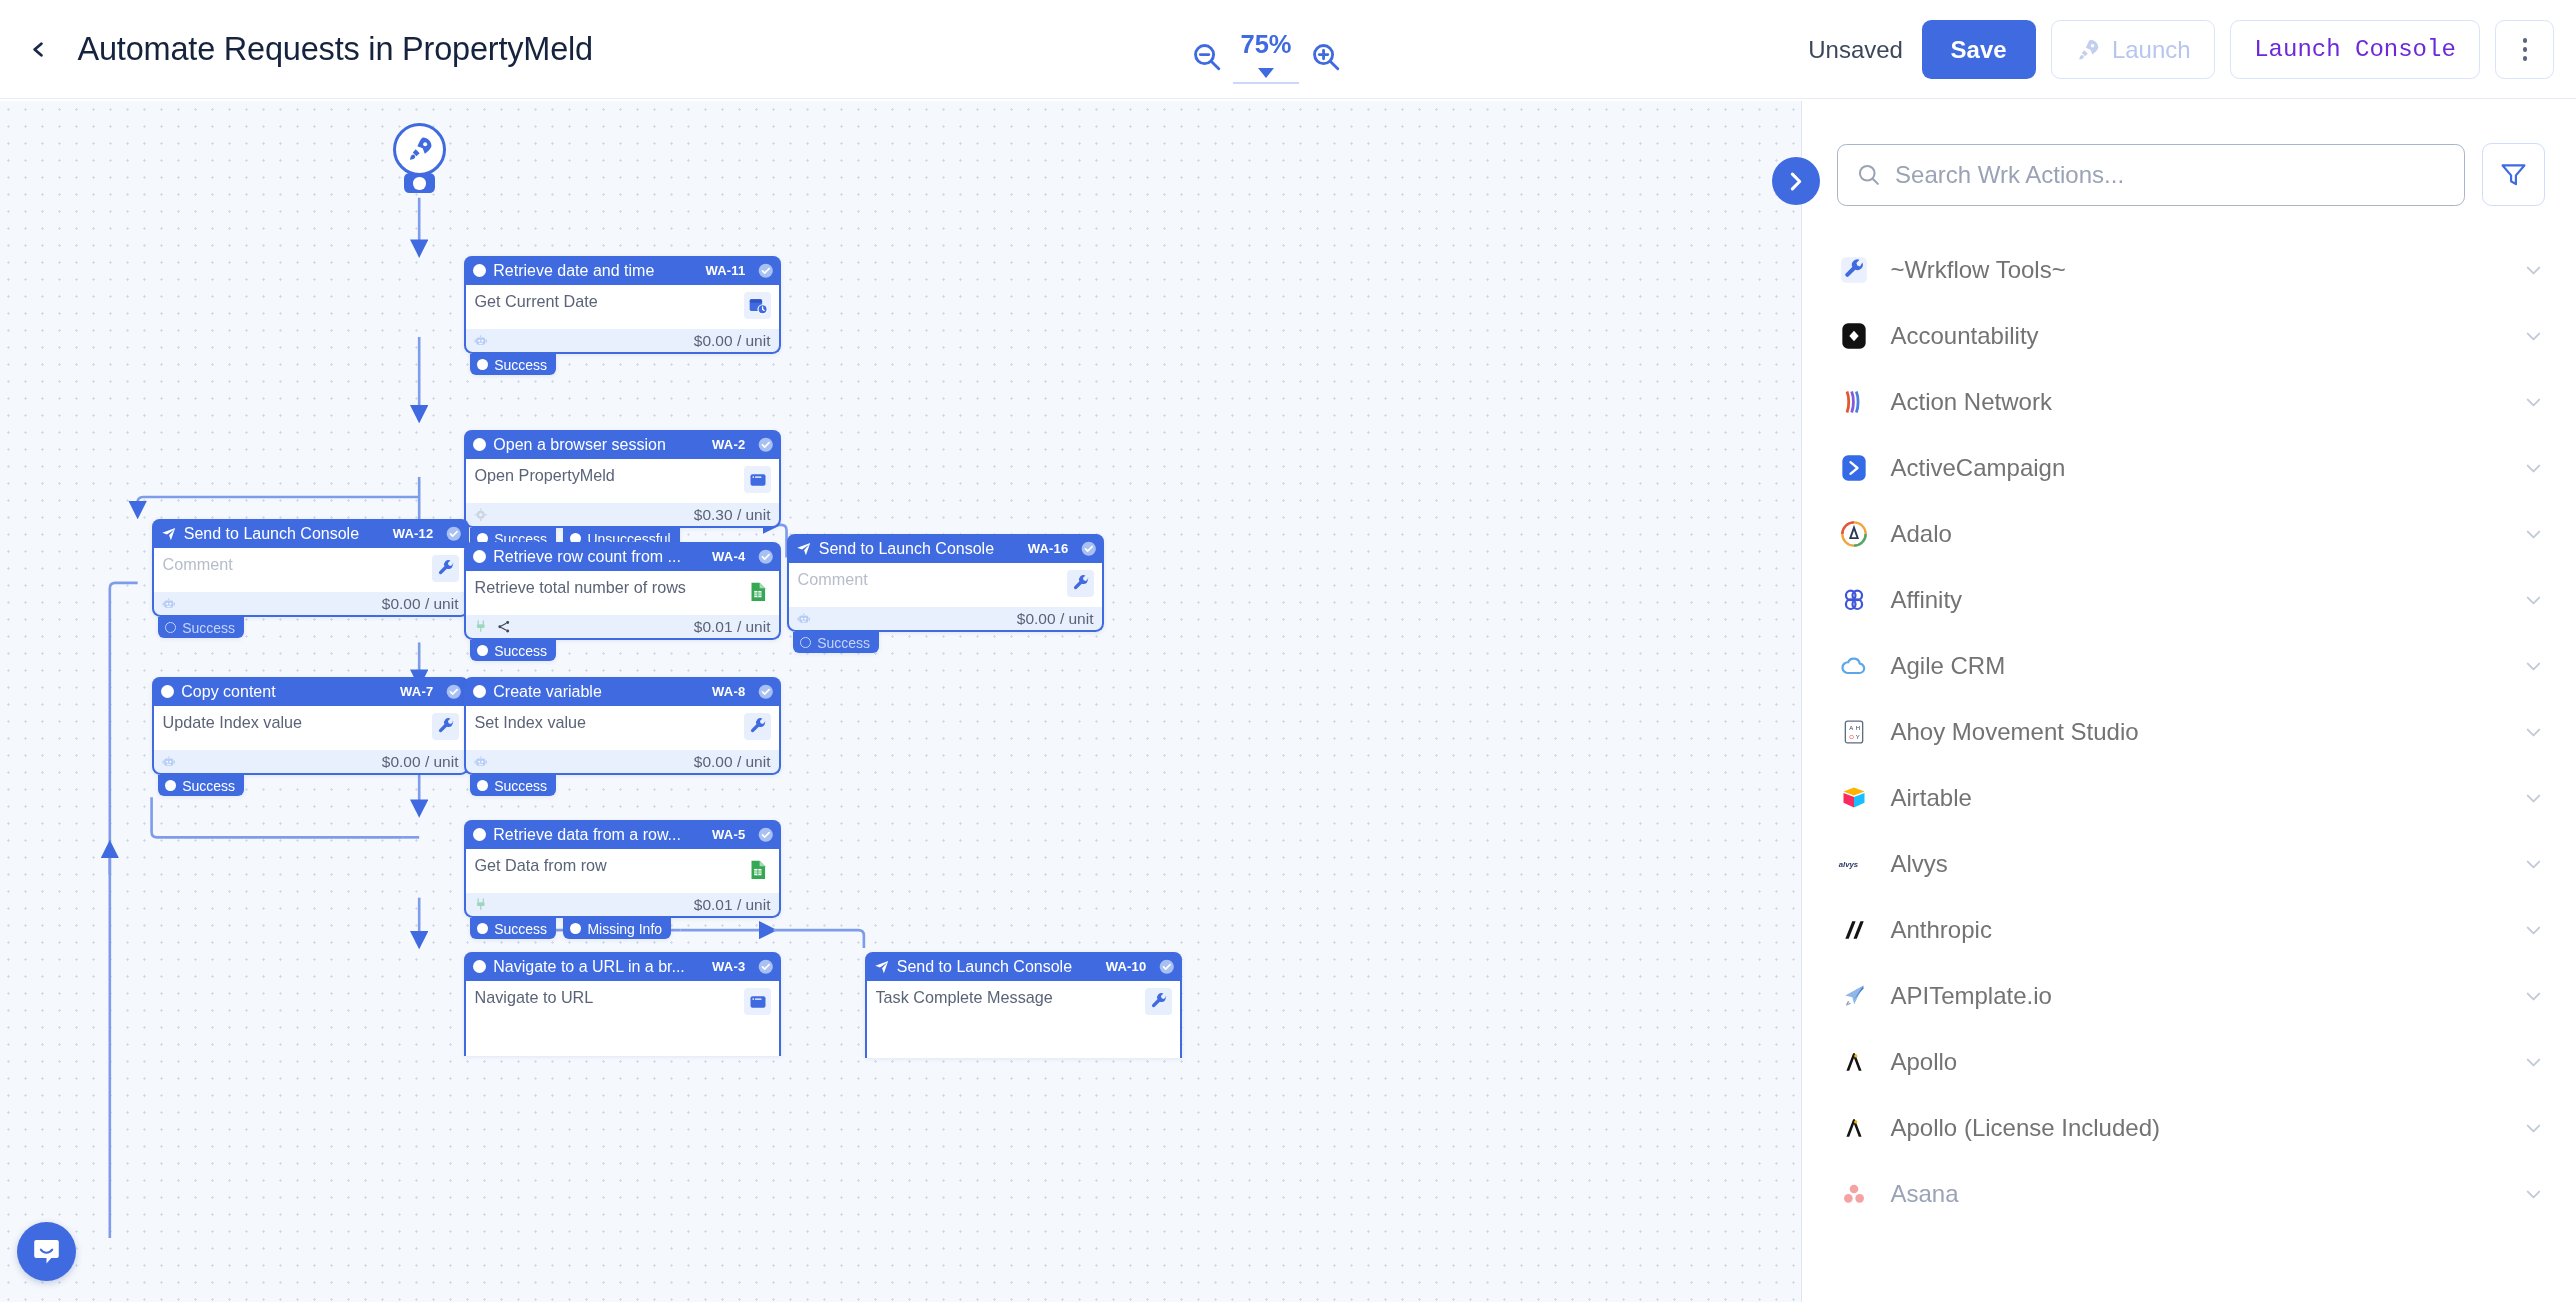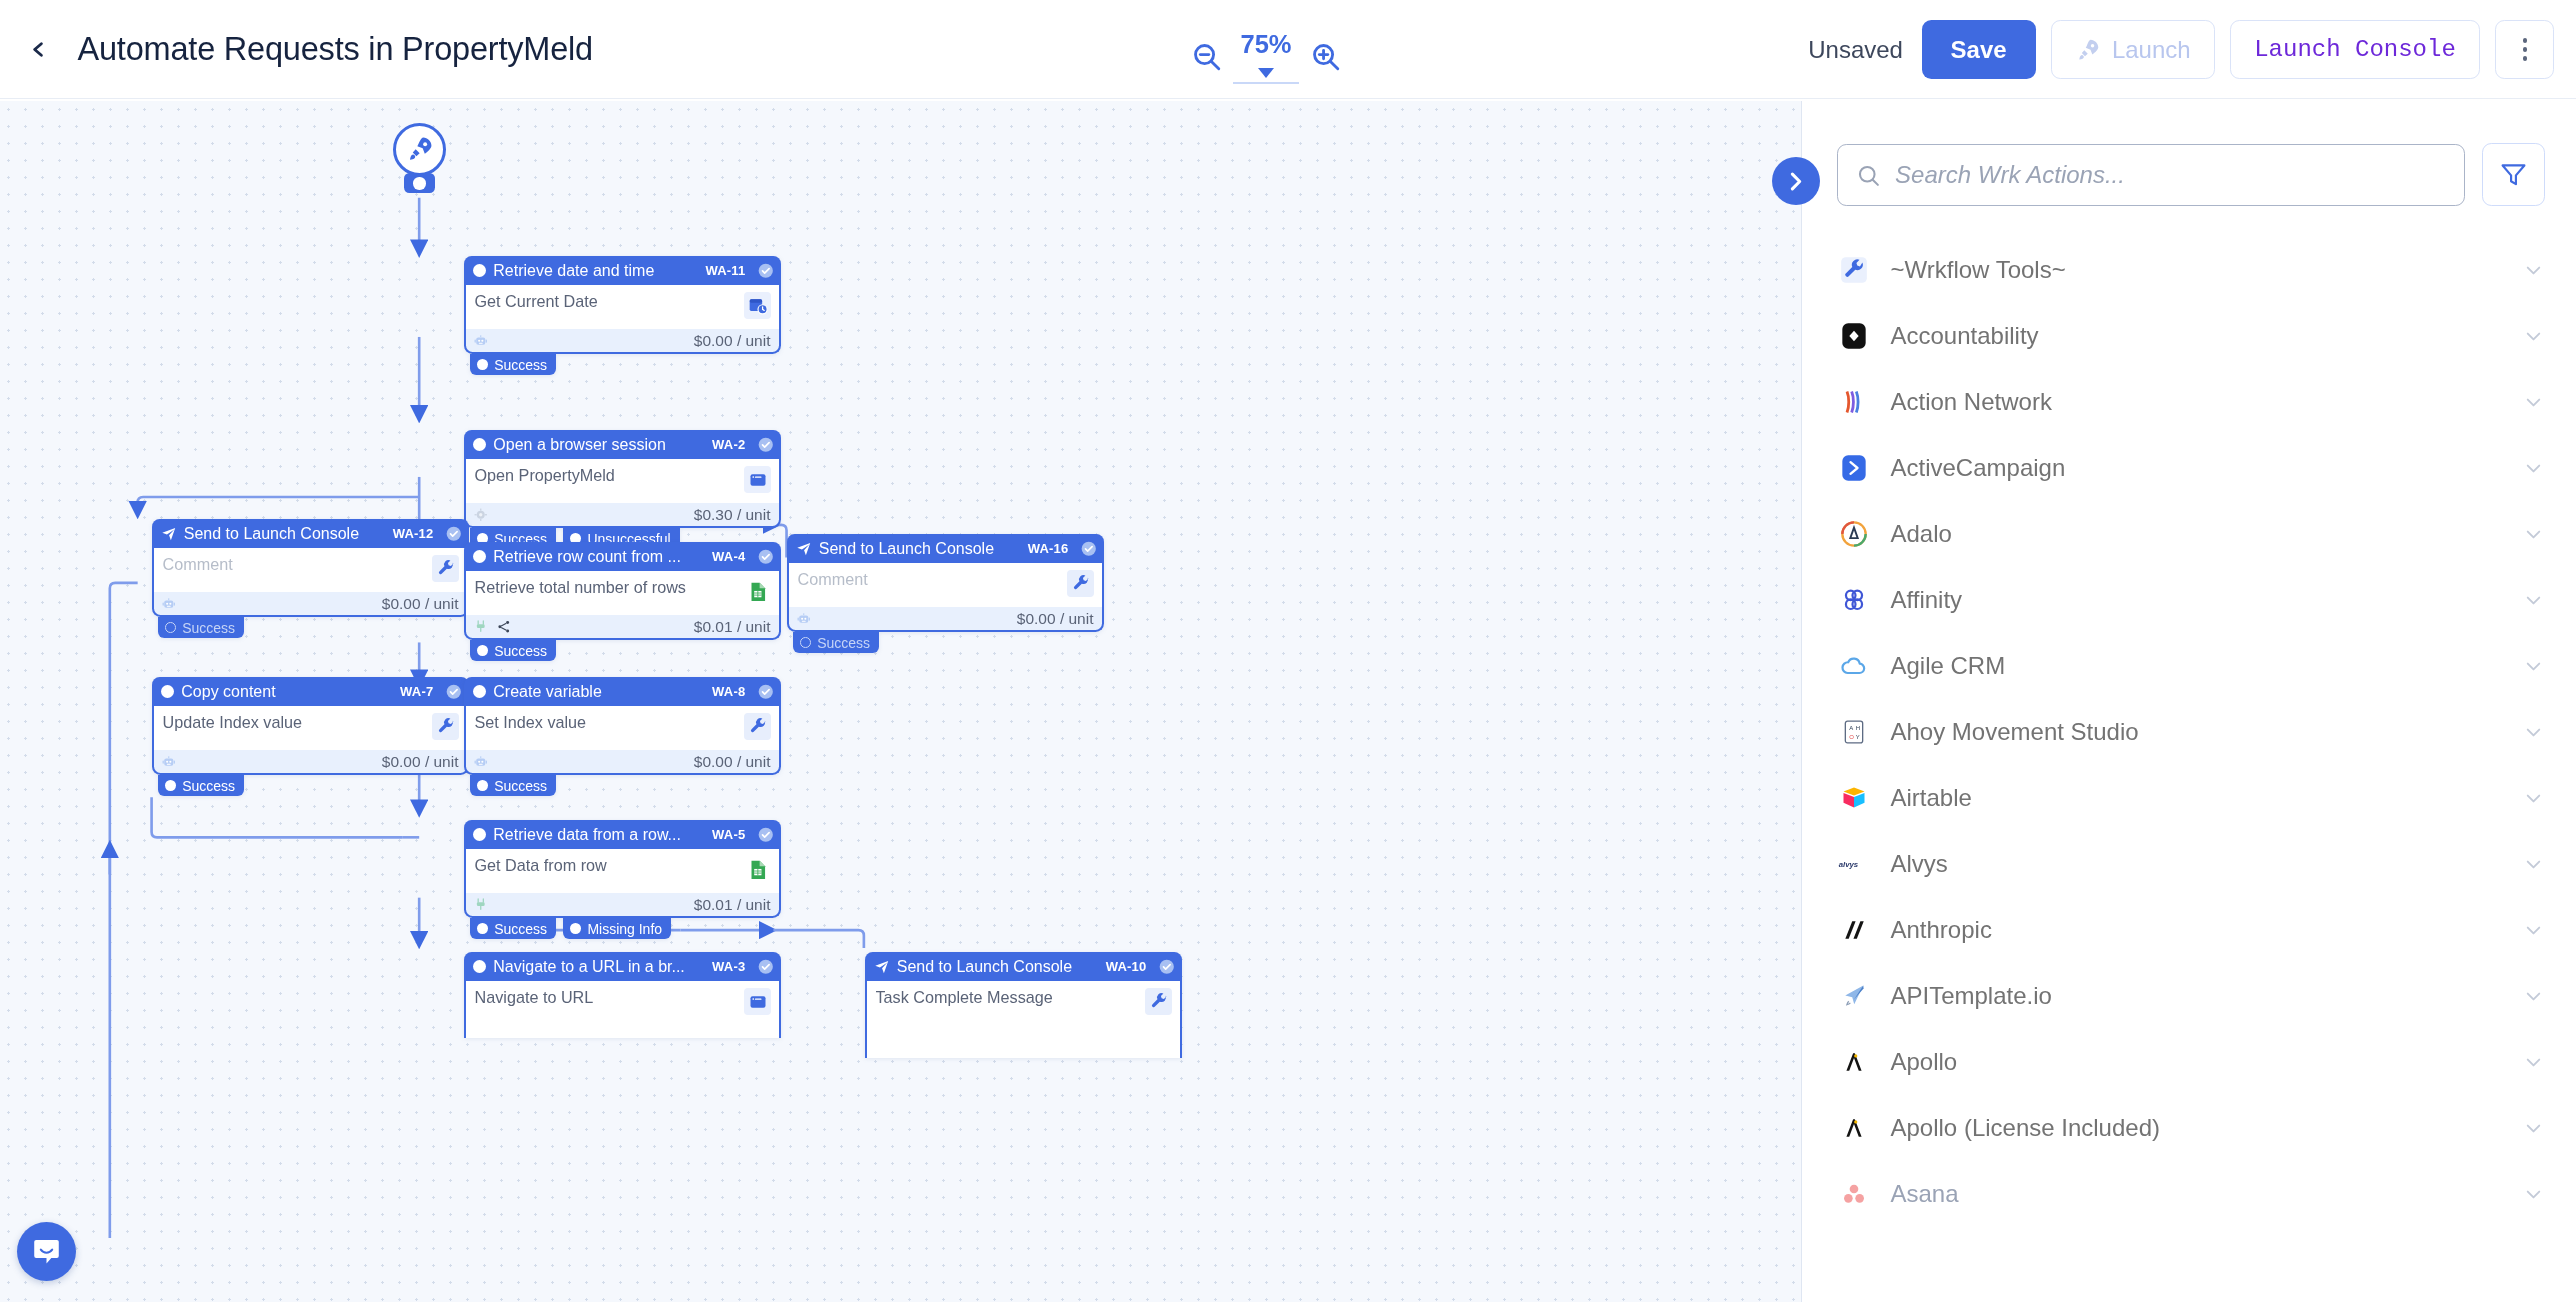--- a/index.html
+++ b/index.html
@@ -130,21 +130,21 @@
   #intercom svg { width: 31px; height: 31px; color: #fff; }
 
   
   #panel { position: absolute; left: 1804px; top: 101px; width: 772px; height: 1202px; background: #fff; }
   #panel-toggle {
     position: absolute; left: -32.5px; top: 56px; width: 48px; height: 48px;
     border-radius: 50%; background: #3f6ae0; display: flex; align-items: center; justify-content: center;
     cursor: pointer; z-index: 5;
   }
   #panel-toggle svg { width: 25px; height: 25px; color: #fff; }
-  #panel-search-row { display: flex; align-items: flex-end; gap: 17px; padding: 42px 31px 0 32.5px; font-style: italic; }
+  #panel-search-row { display: flex; align-items: center; gap: 17px; padding: 42px 31px 0 32.5px; }
   #search-box {
     flex: 1 1 auto; height: 62px; border: 1.5px solid #aab4c8; border-radius: 9.3px;
     display: flex; align-items: center; gap: 14px; padding: 0 18.6px; cursor: text;
   }
   #search-box svg { width: 25px; height: 25px; color: #9aa3b5; flex: 0 0 auto; }
   #search-placeholder { font-size: 24px; color: #9aa3b5; }
   #filter-btn {
     width: 63px; height: 63px; border: 1.5px solid #cfdcfb; border-radius: 9.3px;
     display: flex; align-items: center; justify-content: center; cursor: pointer; background:#fff;
   }
@@ -630,21 +630,21 @@
   <div class="node" style="left:464px; top:851px;">
     <div class="node-head">
       <span class="nh-dot"></span>
       <span class="nh-title">Navigate to a URL in a br...</span>
       <span class="nh-code">WA-3</span>
       <svg class="nh-check" viewBox="0 0 24 24">
           <circle cx="12" cy="12" r="11" fill="#a8c0f2"></circle>
           <path d="M7 12.3l3.3 3.3L17.2 8.7" fill="none" stroke="#fff" stroke-width="2.6" stroke-linecap="round" stroke-linejoin="round"></path>
         </svg>
     </div>
-    <div class="node-body" style="height:57px;text-align:right;">
+    <div class="node-body" style="height:75px;text-align:right;">
       <span class="nb-text">Navigate to URL</span>
       <span class="nb-icon browser">
         <svg viewBox="0 0 24 24" width="20" height="20">
             <rect x="3" y="5" width="18" height="14" rx="2.5" fill="#3f6ae0"></rect>
             <rect x="5.4" y="7.6" width="1.8" height="1.8" rx=".6" fill="#fff"></rect>
             <rect x="8.2" y="7.8" width="8" height="1.5" rx=".75" fill="#fff"></rect>
           </svg>
       </span>
     </div>
   </div>

